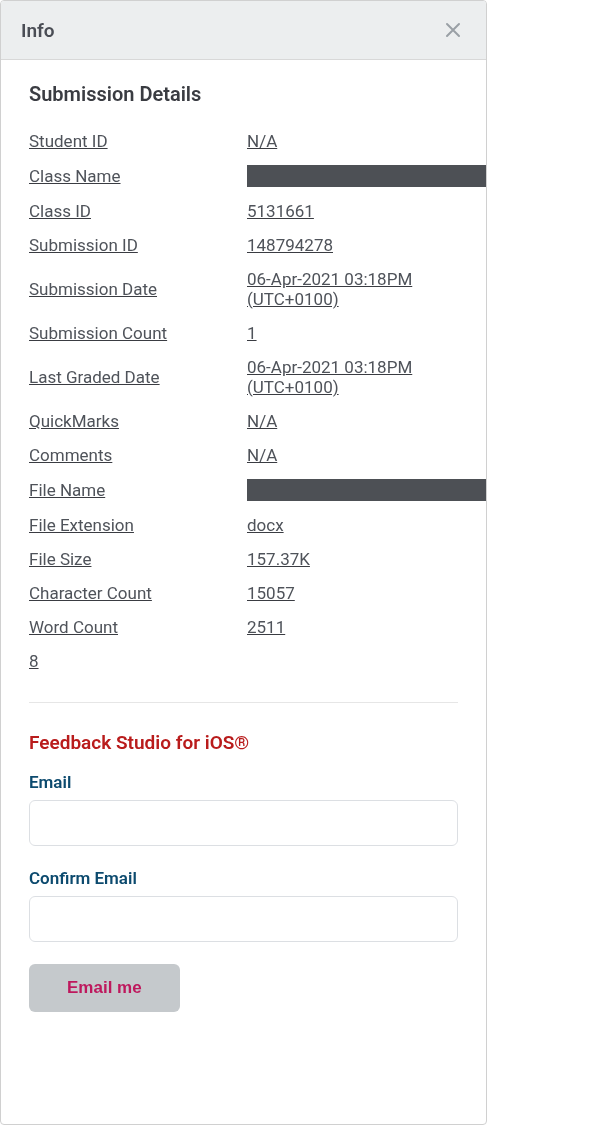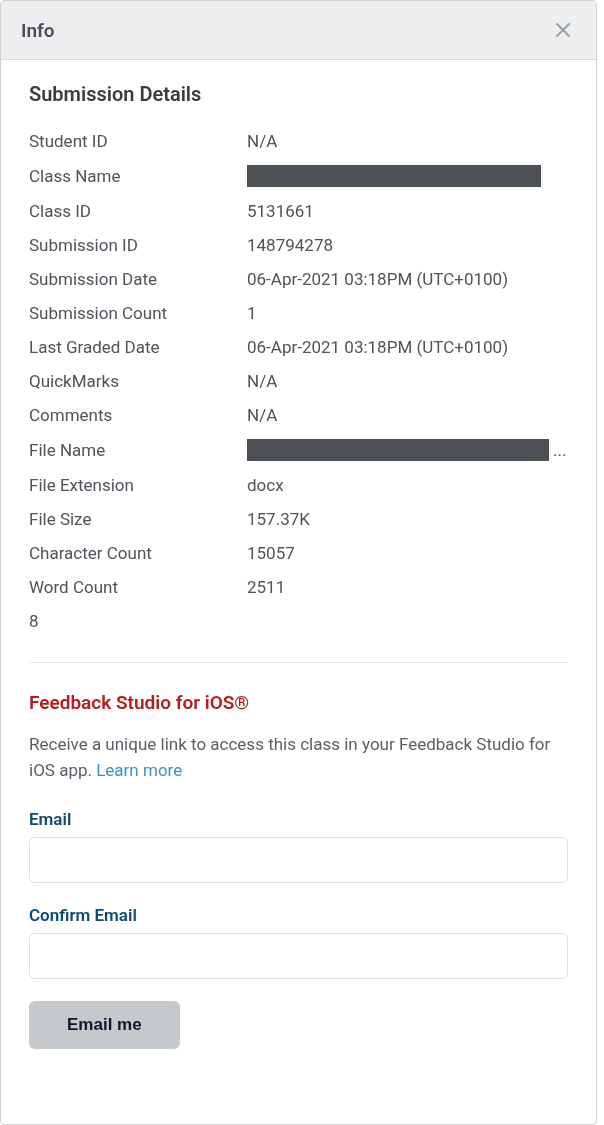--- a/index.html
+++ b/index.html
@@ -3,21 +3,21 @@
 <meta charset="utf-8">
 <style>
   * { box-sizing: border-box; margin: 0; padding: 0; }
   html, body { width: 604px; height: 1125px; }
   body {
     font-family: -apple-system, BlinkMacSystemFont, "Segoe UI", Roboto, Arial, sans-serif;
     background: #fff;
     color: #3a3c42;
   }
   .modal {
-    width: 597px;
+    width: 487px;
     height: 1125px;
     border: 1px solid #d0d0d0;
     border-radius: 4px;
     background: #fff;
     display: flex;
     flex-direction: column;
     overflow: hidden;
   }
   .modal-header {
     background: #eceeef;
@@ -47,20 +47,21 @@
     overflow: auto;
   }
   .section-heading {
     font-size: 20px;
     font-weight: 600;
     color: #3a3c42;
     margin-bottom: 18px;
   }
   .details-table {
     width: 100%;
+    text-decoration: underline;
   }
   .detail-row {
     display: flex;
     align-items: center;
     padding: 7px 0;
     font-size: 17px;
     color: #4f535a;
   }
   .detail-label {
     width: 218px;
@@ -113,21 +114,21 @@
     height: 46px;
     border: 1px solid #dcdfe3;
     border-radius: 6px;
     padding: 0 12px;
     font-size: 16px;
     color: #333;
     background: #fff;
   }
   .email-btn {
     background: #c5c9cc;
-    color: #0f172a;
+    color: #be185d;
     border: none;
     border-radius: 6px;
     font-size: 17px;
     font-weight: 600;
     padding: 14px 38px;
     cursor: pointer;
   }
 </style>
 </head>
 <body>
@@ -208,23 +209,20 @@
           <div class="detail-value">2511</div>
         </div>
         <div class="detail-row">
           <div class="detail-value">8</div>
         </div>
       </div>
 
     <hr class="divider">
 
     <div class="ios-heading">Feedback Studio for iOS®</div>
-    <p class="ios-desc">
-      <span>Receive a unique link to access this class in your Feedback Studio for iOS app. </span><a href="#">Learn more</a>
-    </p>
 
     <div class="field-group">
       <label class="field-label">Email</label>
       <input type="text" class="text-input" style="">
     </div>
 
     <div class="field-group">
       <label class="field-label">Confirm Email</label>
       <input type="text" class="text-input" style="">
     </div>

